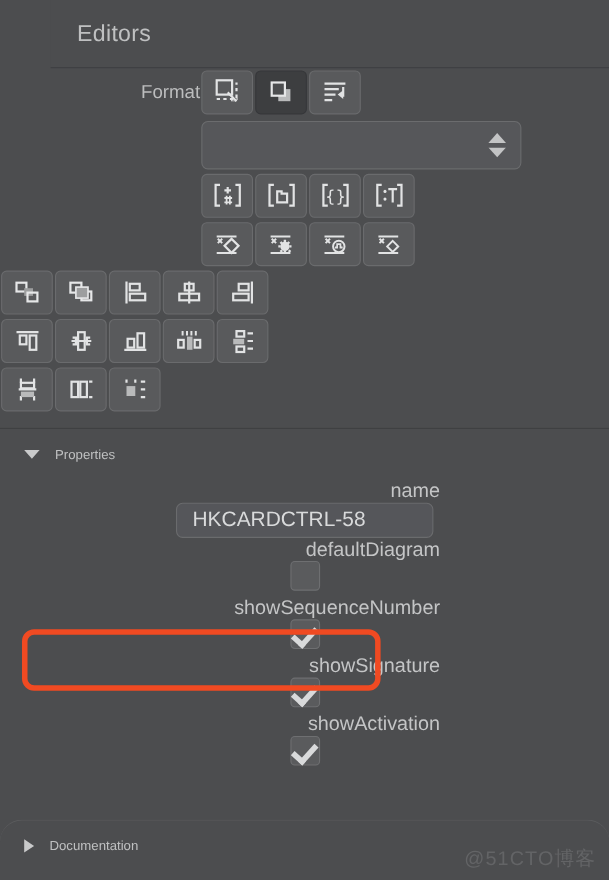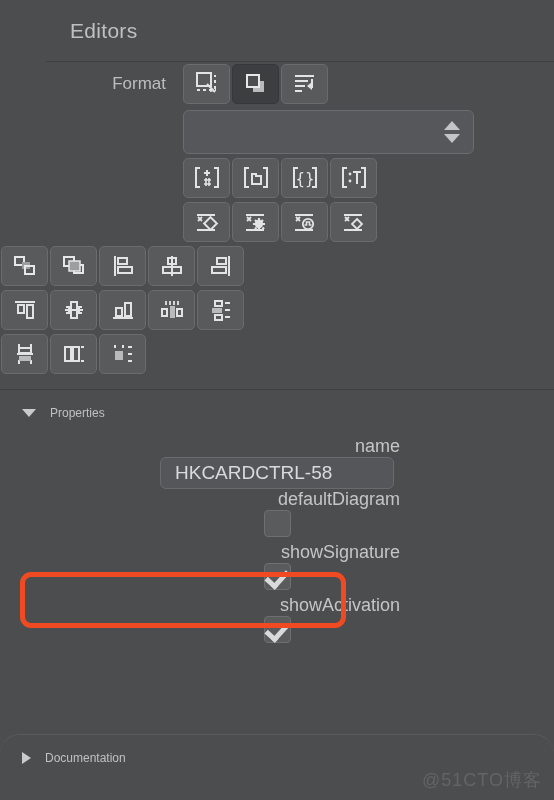--- a/index.html
+++ b/index.html
@@ -28,21 +28,21 @@
   }
 
   
   .section{position:relative;}
   .divider{height:1px;background:#3f4042;width:100%;}
 
   
   .row{display:flex;align-items:flex-start;}
   .row-label{
     width:182px;box-sizing:border-box;
-    text-align:right;padding-right:16px;
+    text-align:right;padding-right:0;
     font-size:17px;color:#bcbdbe;
     line-height:44px;
   }
   .btn-grid{display:flex;flex-direction:column;}
   .btn-line{display:flex;}
 
   
   .tbtn{
     width:47px;height:40px;
     margin:2px 1px;
@@ -131,21 +131,21 @@
     box-sizing:border-box;
     pointer-events:none;
   }
 
   
   .watermark{
     position:absolute;right:12px;bottom:8px;
     font-size:18px;color:#636466;letter-spacing:1px;
   }
   .footer{
-    position:absolute;left:0;bottom:0;width:554px;height:66px;
+    position:absolute;left:0;bottom:0;width:554px;height:55px;
     border-top:1px solid #5a5b5d;
     box-sizing:border-box;
     border-radius:20px;
   }
 </style>
 </head>
 <body>
 
 <div class="panel">
 
@@ -432,20 +432,24 @@
       <div class="text-input">
         <span>HKCARDCTRL-58</span>
       </div>
     </div>
 
     <div class="prop-row">
       <div class="prop-label">defaultDiagram</div>
       <div class="cbox"></div>
     </div>
 
+    <div class="prop-row">
+      <div class="prop-label">showSequenceNumber</div>
+      <div class="cbox checked"></div>
+    </div>
 
     <div class="prop-row">
       <div class="prop-label">showSignature</div>
       <div class="cbox checked"></div>
     </div>
 
     <div class="prop-row">
       <div class="prop-label">showActivation</div>
       <div class="cbox checked"></div>
     </div>

